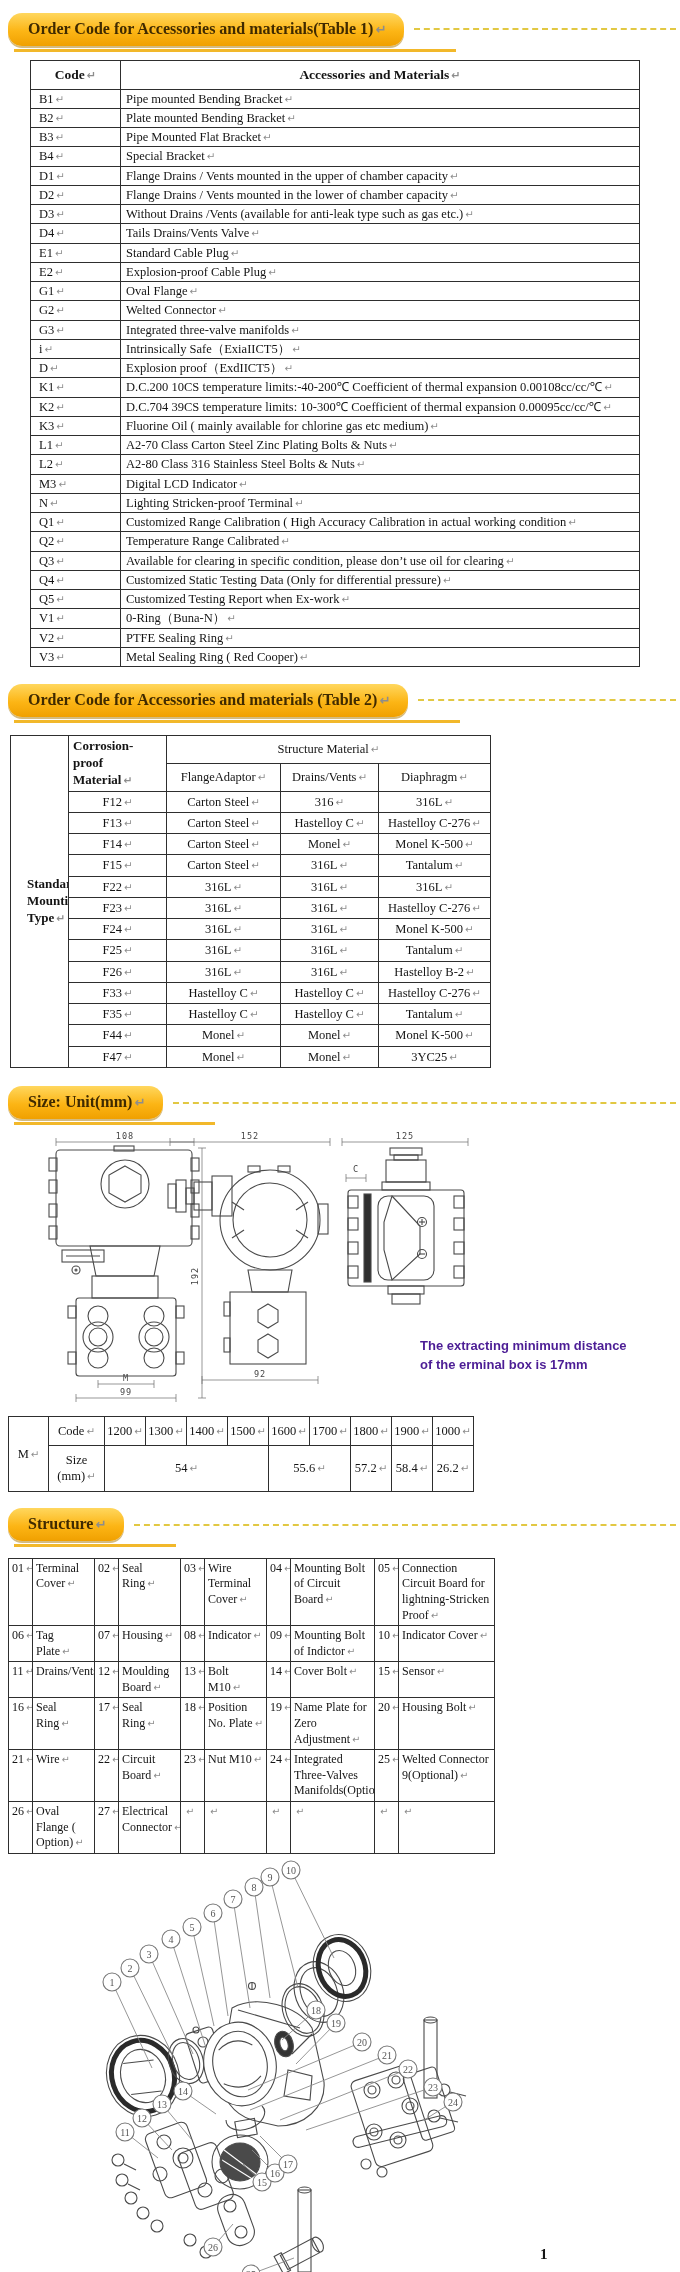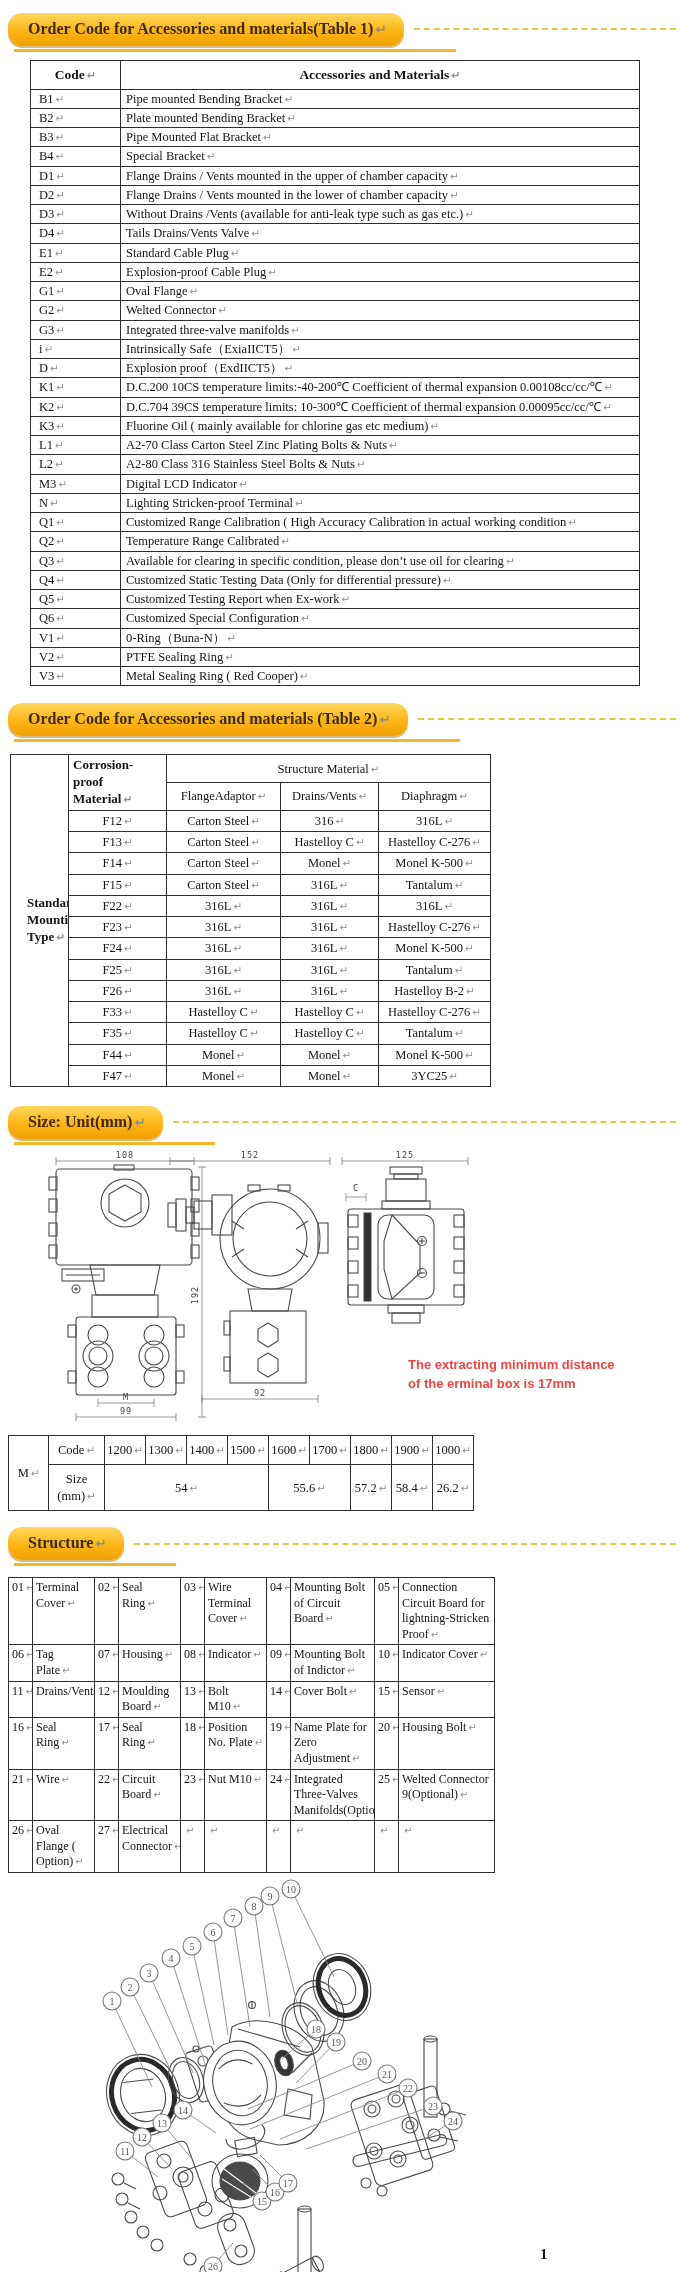--- a/index.html
+++ b/index.html
@@ -34,23 +34,23 @@
   
   .t2 { width:480px; margin:14px 0 0 10px; }
   .t2 td { text-align:center; padding:2px 4px; }
   .t2 .group-label { font-weight:bold; text-align:left; padding-left:16px; font-size:13px; }
   .t2 .bold { font-weight:bold; font-size:13px; text-align:left; }
   .c-a { width:58px; } .c-b { width:98px; } .c-c { width:114px; } .c-d { width:98px; } .c-e { width:112px; }
 
   
   .drawings { position:relative; height:282px; margin-top:6px; }
   .drawings svg { position:absolute; top:0; }
-  .note { position:absolute; left:408px; top:206px; width:210px;
+  .note { position:absolute; left:420px; top:206px; width:210px;
           font-family:"Liberation Sans", sans-serif; font-weight:bold;
-          font-size:13px; line-height:19px; color:#ef4444; }
+          font-size:13px; line-height:19px; color:#4c1d95; }
 
   
   .t3 { width:466px; margin:4px 0 0 8px; }
   .t3 td { text-align:center; padding:6px 2px; }
   .m-col { width:40px; } .code-col3 { width:56px; }
 
   
   .t4 { width:470px; margin:12px 0 0 8px; }
   .t4 td { vertical-align:top; text-align:left; font-size:12px; padding:2px 3px; }
   .s-no { width:24px; }
@@ -190,24 +190,20 @@
           <td class="code-cell"><span>Q3</span><span class="pmark">↵</span></td>
           <td><span>Available for clearing in specific condition, please don’t use oil for clearing</span><span class="pmark">↵</span></td>
         </tr>
         <tr>
           <td class="code-cell"><span>Q4</span><span class="pmark">↵</span></td>
           <td><span>Customized Static Testing Data (Only for differential pressure)</span><span class="pmark">↵</span></td>
         </tr>
         <tr>
           <td class="code-cell"><span>Q5</span><span class="pmark">↵</span></td>
           <td><span>Customized Testing Report when Ex-work</span><span class="pmark">↵</span></td>
-        </tr>
-        <tr>
-          <td class="code-cell"><span>Q6</span><span class="pmark">↵</span></td>
-          <td><span>Customized Special Configuration</span><span class="pmark">↵</span></td>
         </tr>
         <tr>
           <td class="code-cell"><span>V1</span><span class="pmark">↵</span></td>
           <td><span>0-Ring（Buna-N）</span><span class="pmark">↵</span></td>
         </tr>
         <tr>
           <td class="code-cell"><span>V2</span><span class="pmark">↵</span></td>
           <td><span>PTFE Sealing Ring</span><span class="pmark">↵</span></td>
         </tr>
         <tr>

